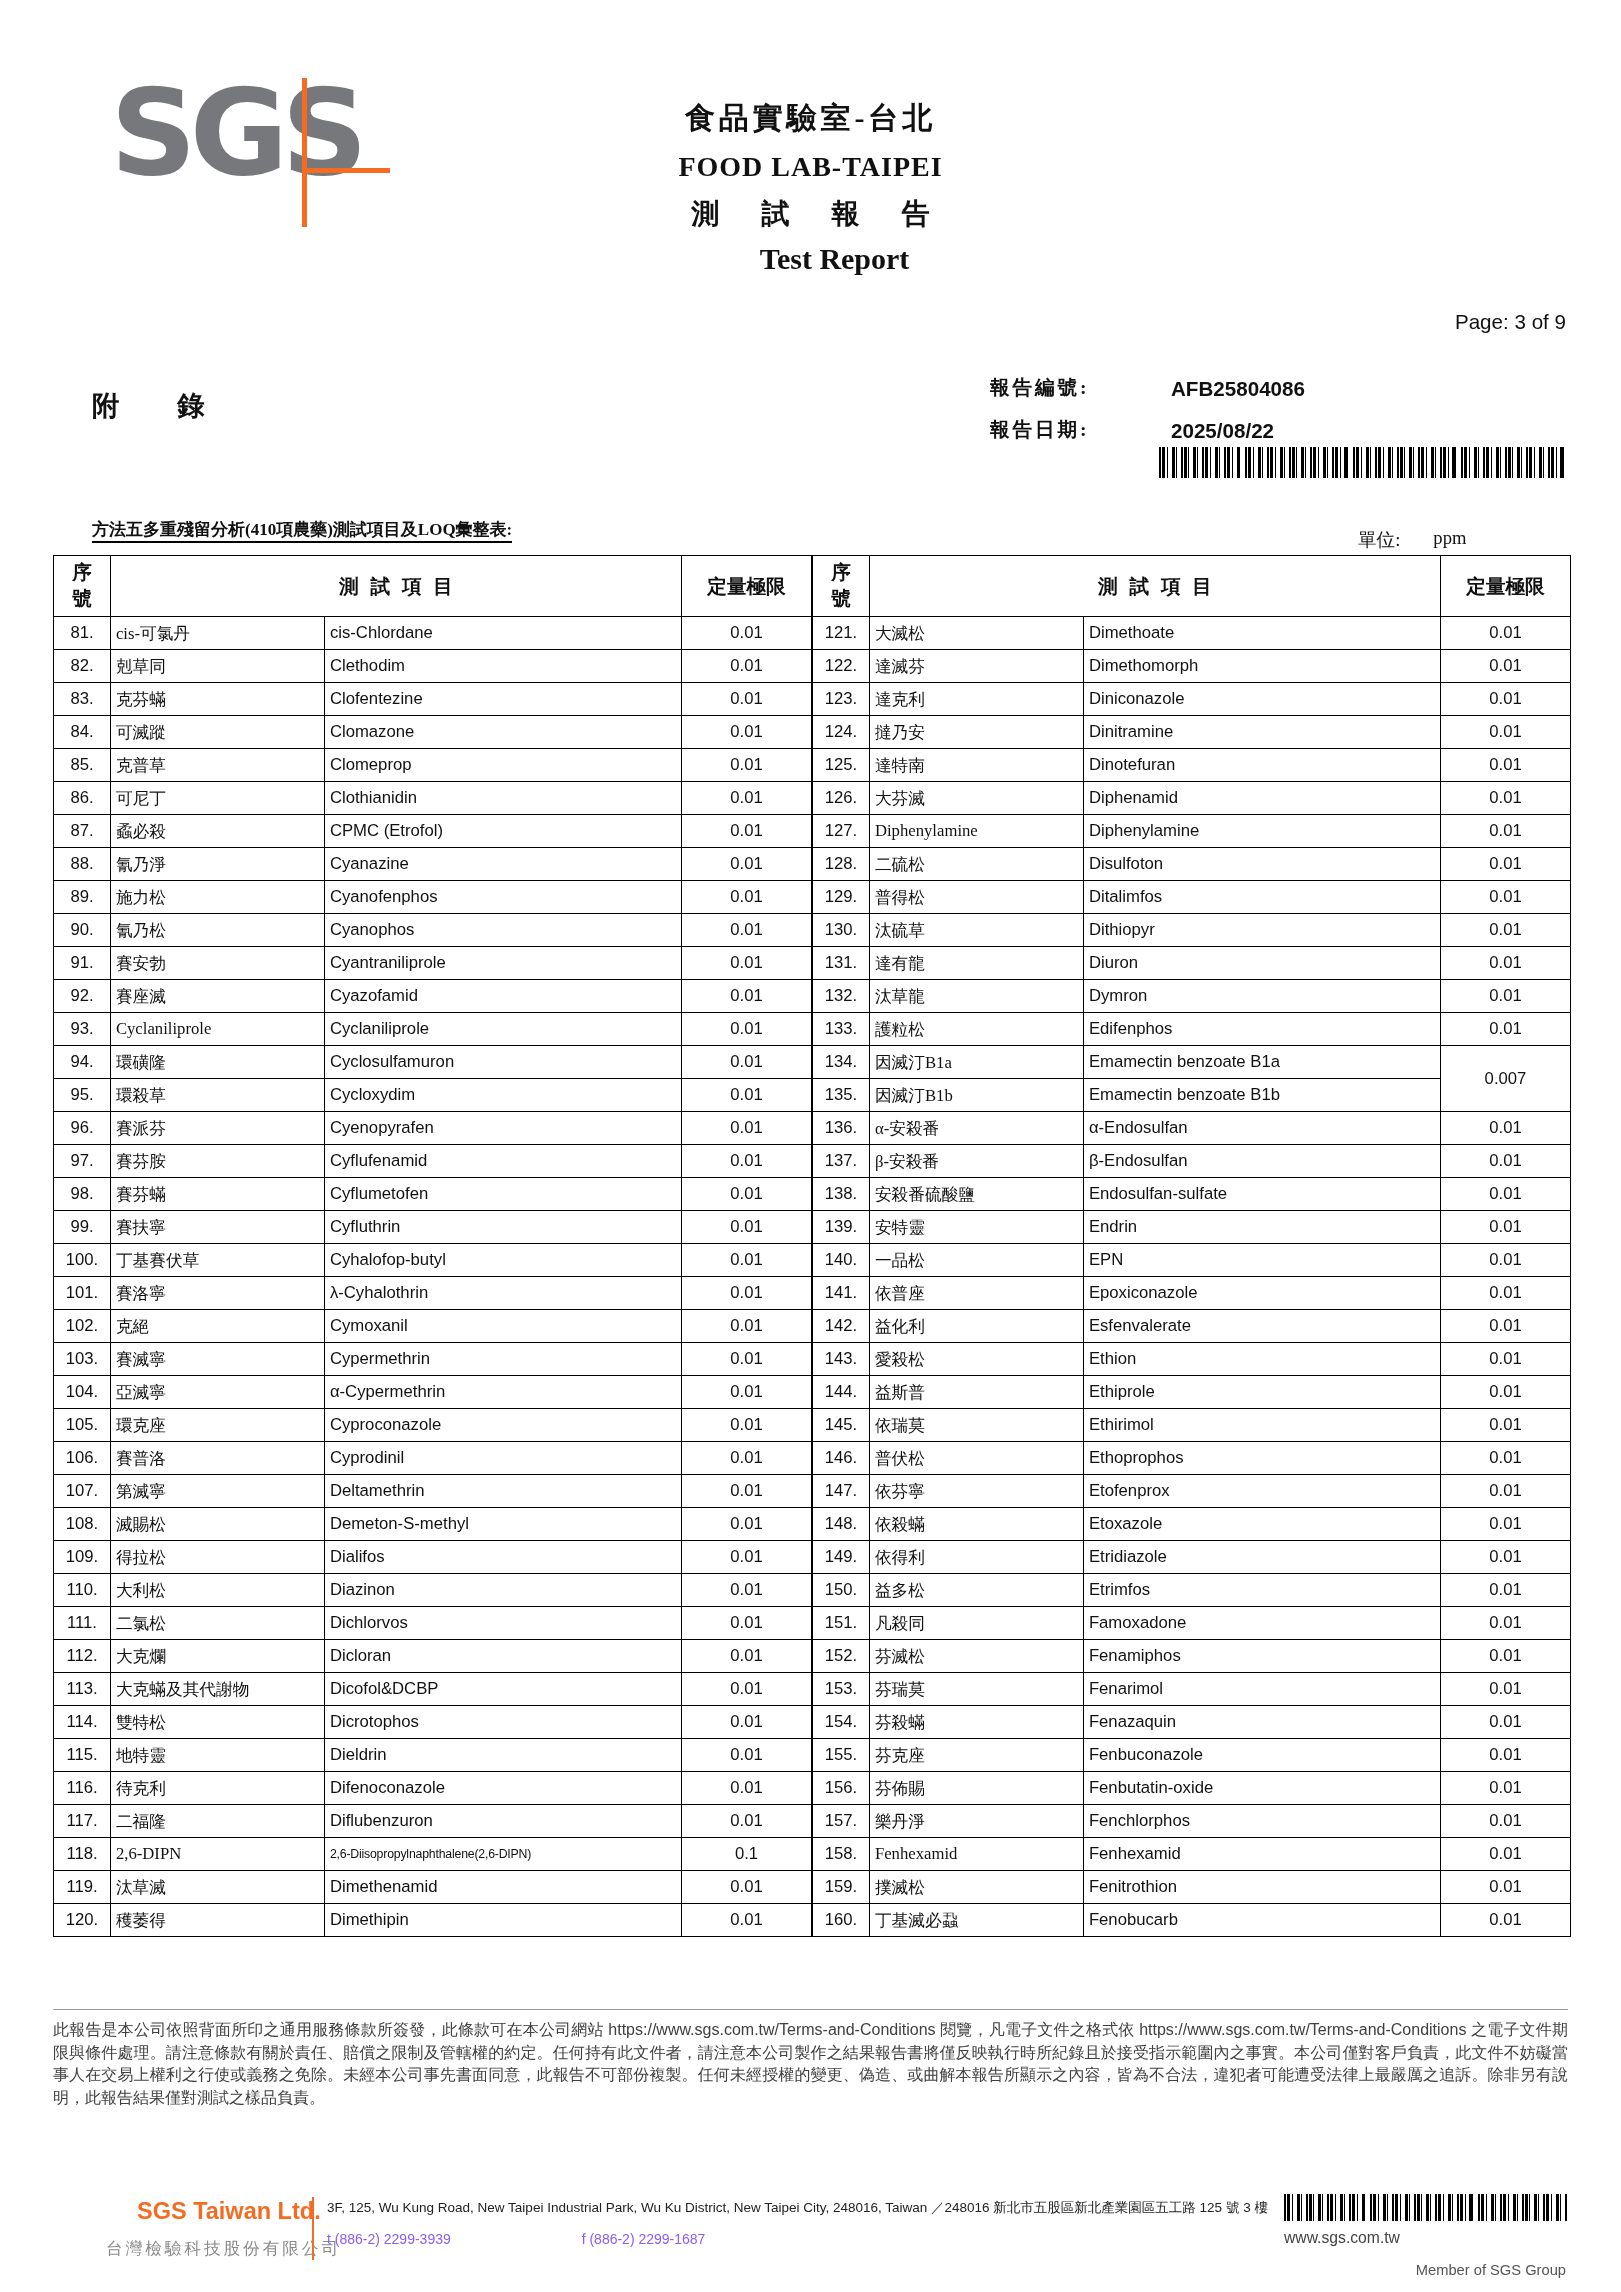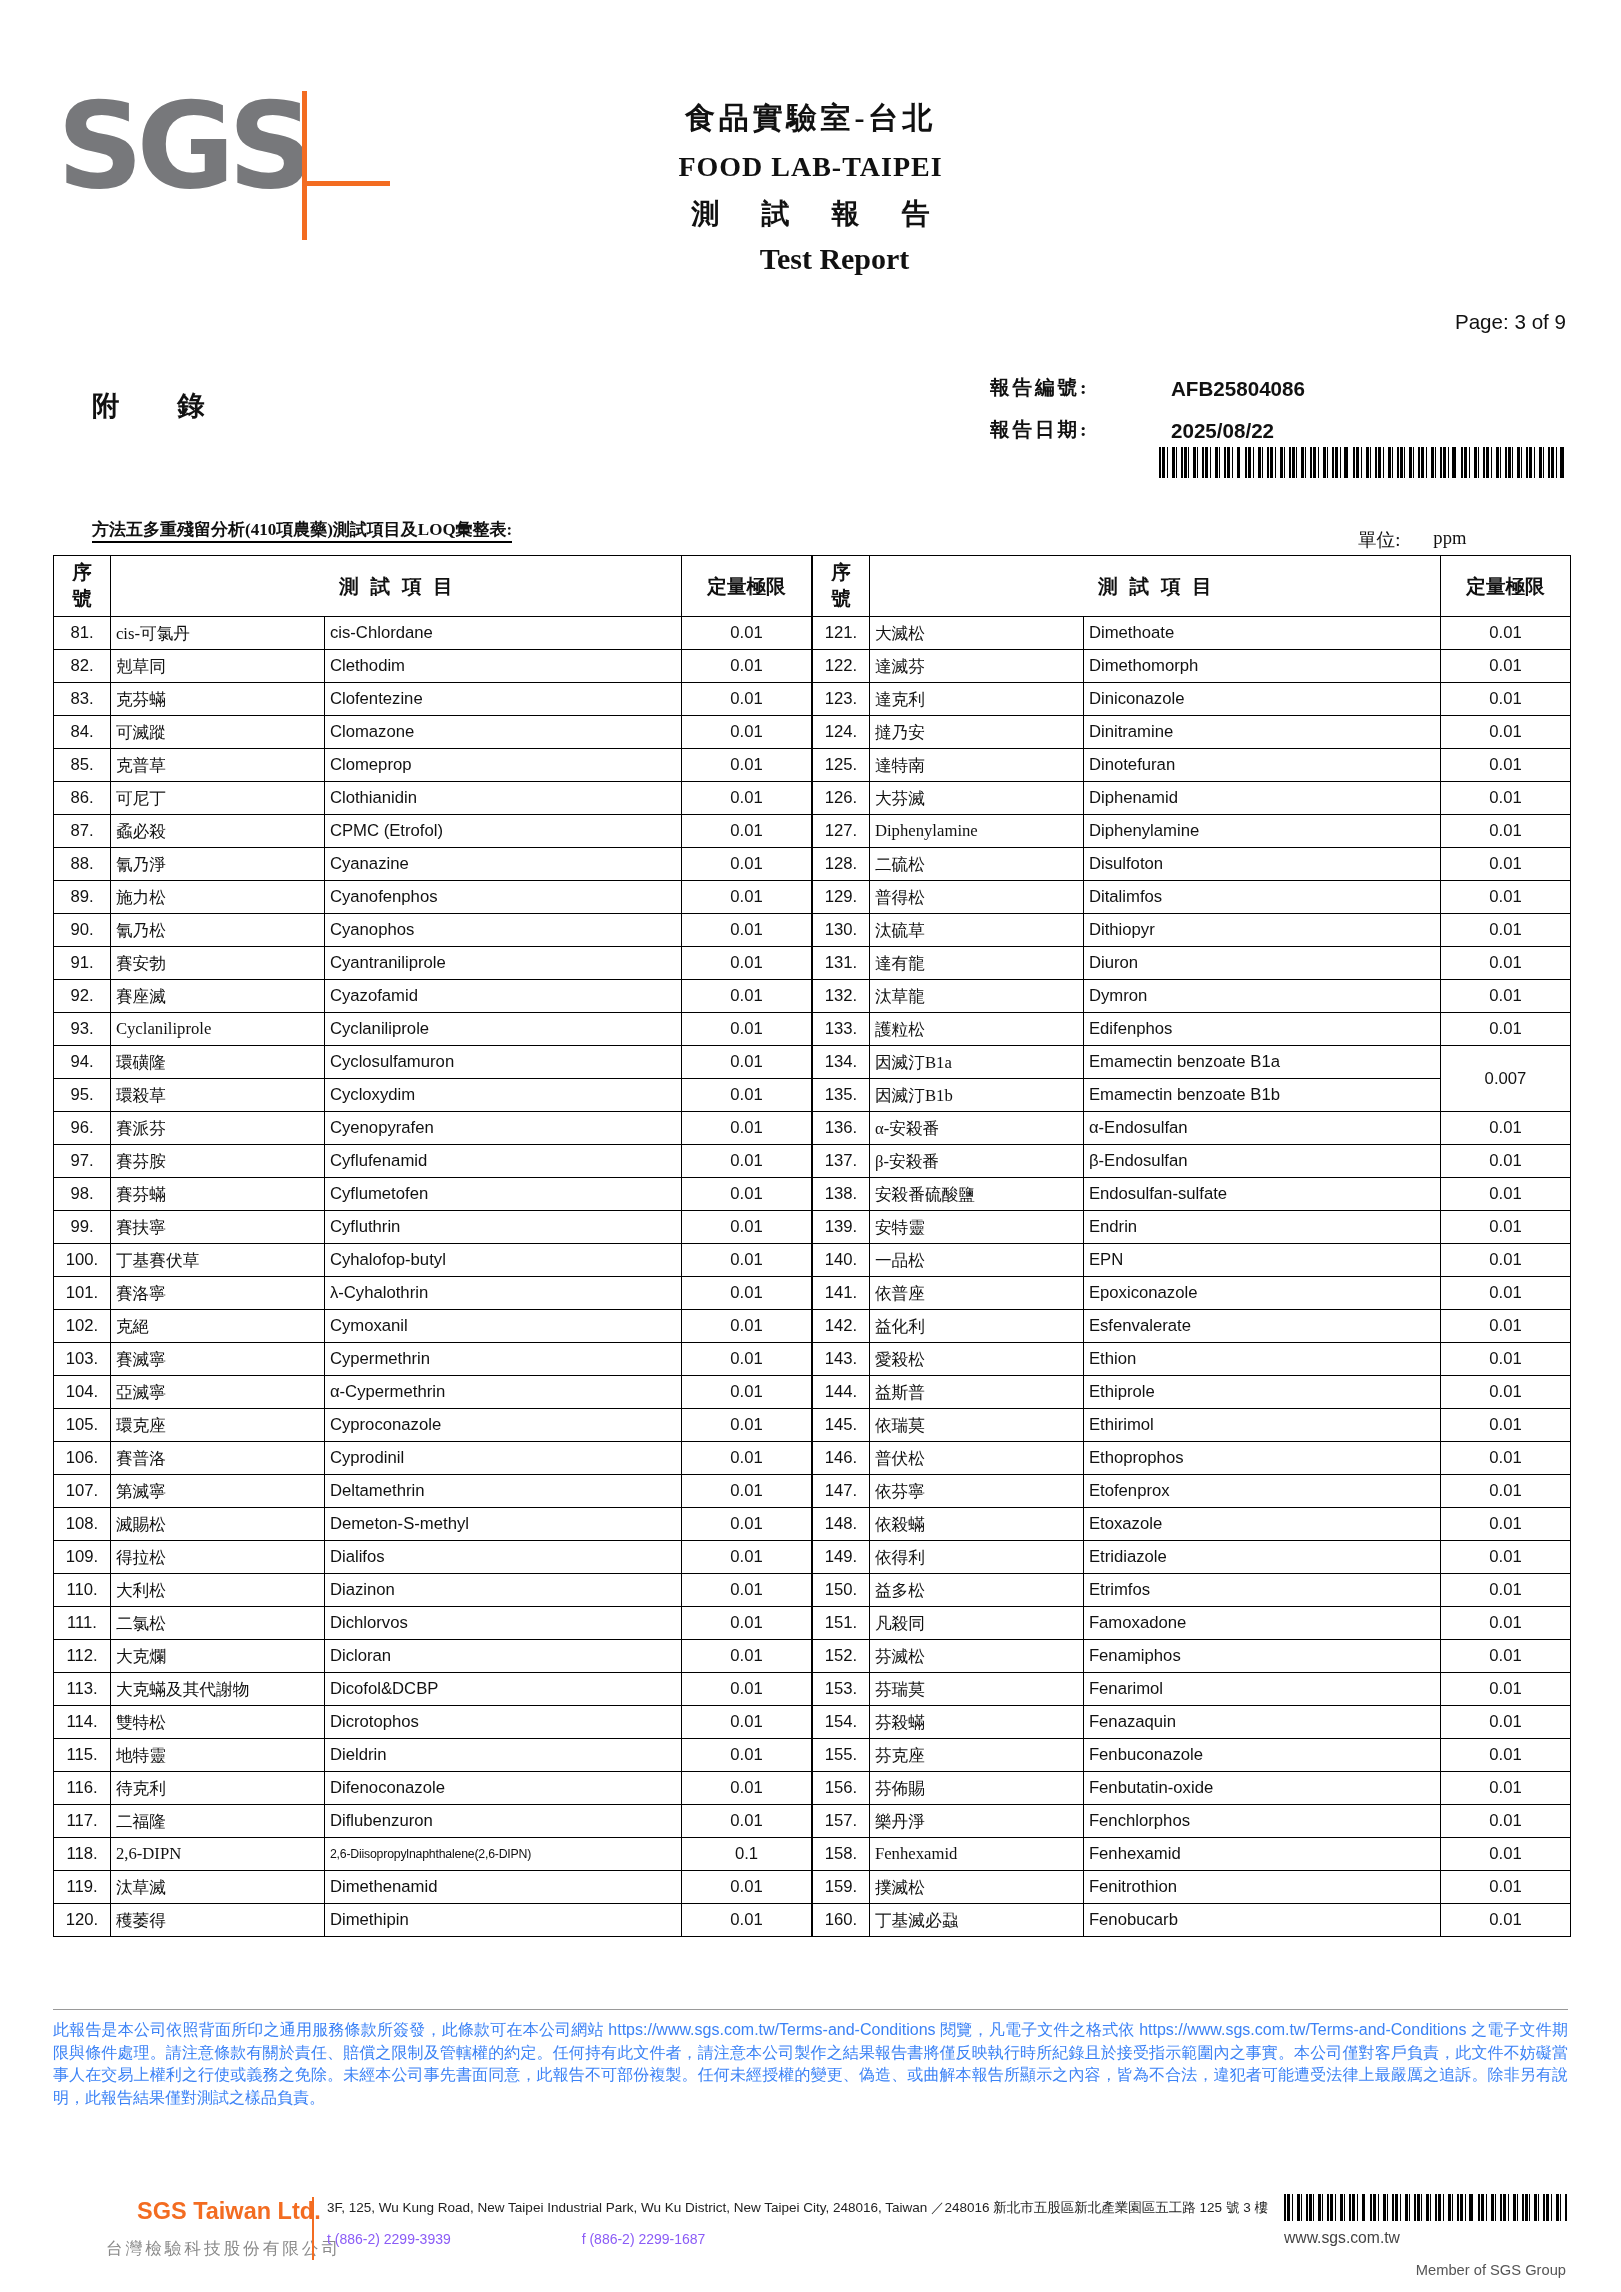--- a/index.html
+++ b/index.html
@@ -1,20 +1,20 @@
 <!DOCTYPE html>
 <html style="--orange: #f36c21;"><head>
 <meta charset="utf-8">
 <style>
   * { box-sizing: border-box; margin: 0; padding: 0; }
   body { background: #d8d8d8; font-family: "Liberation Sans", sans-serif; }
   .page { position: relative; width: 1621px; height: 2293px; margin: 0 auto; background: #fff; color: #111; overflow: hidden; }
 
   
-  .logo { position: absolute; left: 57px; top: 83px; width: 304px; height: 167px; }
+  .logo { position: absolute; left: 57px; top: 70px; width: 304px; height: 167px; text-align: right; }
   .logo-sgs { font-family: "DejaVu Sans", sans-serif; font-weight: bold; font-size: 120px; line-height: 1.05; color: #77787b; letter-spacing: -6.9px; }
   .logo-vline { position: absolute; left: 245px; top: 7.8px; width: 4.9px; height: 149px; background: var(--orange, #f36c21); }
   .logo-hline { position: absolute; left: 245px; top: 98px; width: 88px; height: 4.9px; background: var(--orange, #f36c21); }
 
   
   .title-block { position: absolute; left: 0; right: 0; top: 98px; text-align: center; font-family: "Liberation Serif", serif; font-weight: bold; }
   .title-zh { font-size: 30px; letter-spacing: 3.9px; }
   .title-en { font-size: 28px; margin-top: 11.8px; letter-spacing: 1px; }
   .subtitle-zh { font-size: 28px; margin-top: 11.8px; letter-spacing: 17.6px; text-indent: 17.6px; }
   .subtitle-en { font-size: 30px; margin-top: 9.8px; padding-left: 48px; }
@@ -42,21 +42,21 @@
   table.loq th.th-no .stack { display: inline-block; width: 1.15em; word-break: break-all; line-height: 1.35; }
   table.loq td { border: 1px solid #000; height: 33px; padding: 0 4.9px; font-size: 16.7px; vertical-align: middle; white-space: nowrap; overflow: hidden; }
   td.cell-no { text-align: center; padding: 0 2px; }
   td.cell-zh { font-family: "Liberation Serif", serif; font-size: 17px; }
   td.cell-en { }
   td.cell-en.small { font-size: 12.3px; letter-spacing: -0.2px; }
   td.cell-loq { text-align: center; }
 
   
   .footer-rule { position: absolute; left: 53px; top: 2009px; width: 1515px; height: 1px; background: #999; }
-  .disclaimer { position: absolute; left: 53px; top: 2019px; width: 1515px; font-size: 16px; line-height: 1.42; color: #3b82f6; text-align: justify; }
+  .disclaimer { position: absolute; left: 53px; top: 2019px; width: 1515px; font-size: 16px; line-height: 1.42; color: #404040; text-align: justify; }
 
   .company-en { position: absolute; left: 137px; top: 2198px; font-size: 23.5px; font-weight: bold; color: var(--orange, #f36c21); }
   .company-zh { position: absolute; left: 106px; top: 2237px; font-size: 16.7px; color: #8a8a8a; letter-spacing: 2.9px; }
   .bottom-vline { position: absolute; left: 312px; top: 2197px; width: 2px; height: 63px; background: var(--orange, #f36c21); }
   .address { position: absolute; left: 327px; top: 2199px; font-size: 13.5px; color: #222; white-space: nowrap; }
   .phones { position: absolute; left: 327px; top: 2231px; font-size: 14px; color: #8b5cf6; }
   .phones .fax { margin-left: 127px; }
   .barcode-bottom { position: absolute; left: 1284px; top: 2194px; width: 284px; height: 27.4px; }
   .website { position: absolute; left: 1284px; top: 2229px; width: 284px; text-align: left; font-size: 15.7px; color: #444; }
   .member { position: absolute; right: 55px; top: 2262px; font-size: 14.7px; color: #555; }

